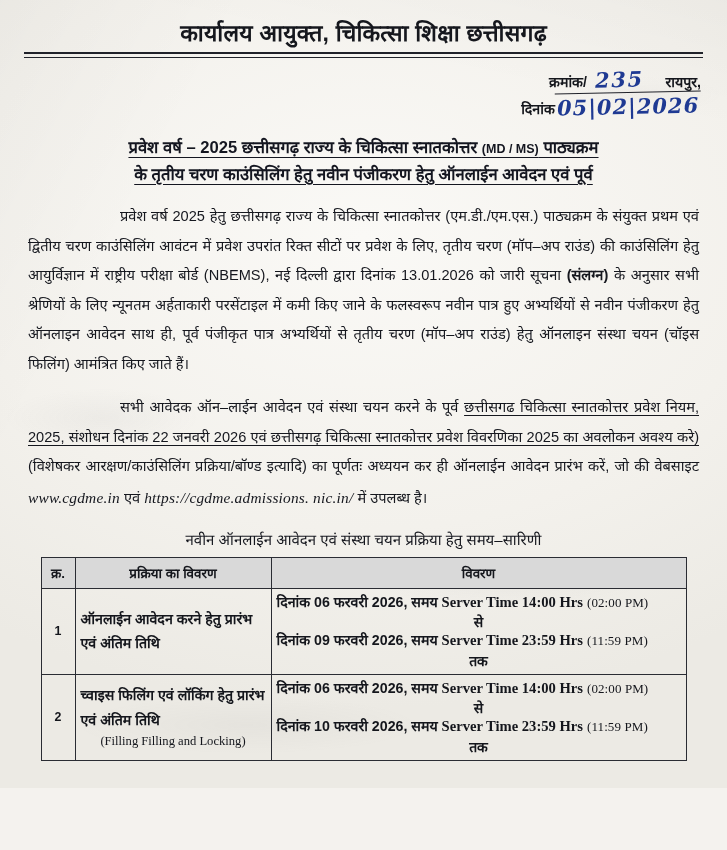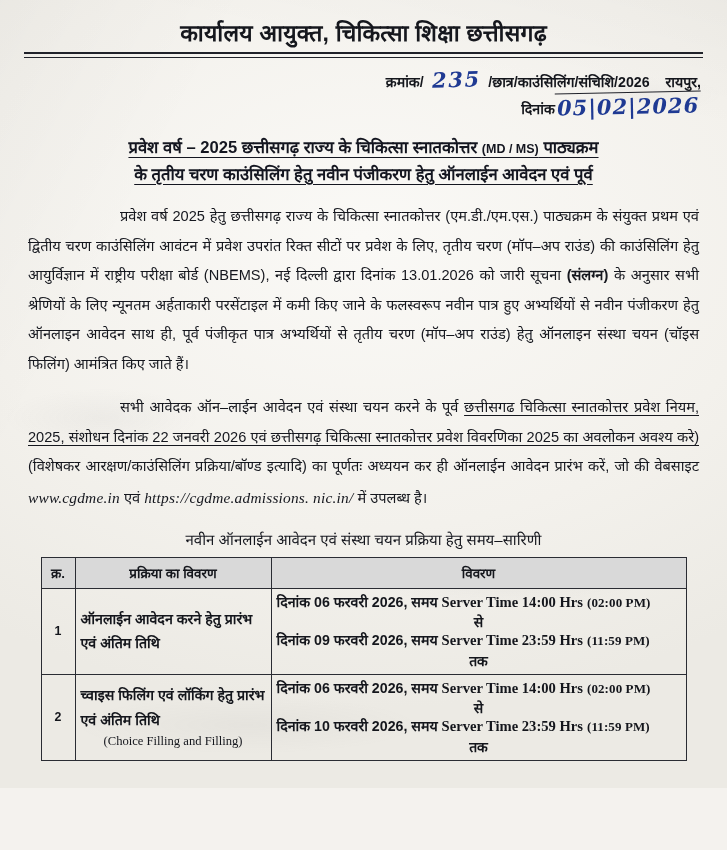--- a/index.html
+++ b/index.html
@@ -205,21 +205,21 @@
     padding: 7px 8px 7px 14px;
   }
   .det-line { white-space: nowrap; font-weight: 600; }
   .det-line .srv {
     font-family: "Liberation Serif", serif;
     font-weight: 700;
     font-size: 14.6px;
   }
   .det-line .ampm {
     font-family: "Liberation Serif", serif;
-    font-weight: 700;
+    font-weight: 400;
     font-size: 13px;
     letter-spacing: 0.1px;
   }
   .det-mid {
     text-align: center;
     font-weight: 600;
     font-size: 14px;
     line-height: 1.15;
   }
   .det-end {
@@ -237,21 +237,20 @@
 
     <div>
       <div class="office-title">कार्यालय आयुक्त, चिकित्सा शिक्षा छत्तीसगढ़</div>
       <div class="double-rule"></div>
     </div>
 
     <div class="refline">
       <div class="ref-left">
         <span>क्रमांक/</span>
         <span class="hand">235</span>
-        <span>/छात्र/काउंसिलिंग/संचिशि/2026</span>
         <span class="ref-sep">&nbsp;&nbsp;</span>
         <span>रायपुर,</span>
       </div>
       <div class="ref-right">
         <span>दिनांक</span>
         <span class="hand-date">05|02|2026</span>
       </div>
     </div>
 
     <div class="notice-title">
@@ -284,21 +283,21 @@
           <td class="proc"><span>ऑनलाईन आवेदन करने हेतु प्रारंभ एवं अंतिम तिथि</span></td>
           <td class="det">
             <div class="det-line"><span>दिनांक 06 फरवरी 2026, समय </span><span class="srv">Server Time 14:00 Hrs</span> <span class="ampm">(02:00 PM)</span></div>
             <div class="det-mid">से</div>
             <div class="det-line"><span>दिनांक 09 फरवरी 2026, समय </span><span class="srv">Server Time 23:59 Hrs</span> <span class="ampm">(11:59 PM)</span></div>
             <div class="det-end">तक</div>
           </td>
         </tr>
         <tr>
           <td class="sn">2</td>
-          <td class="proc"><span>च्वाइस फिलिंग एवं लॉकिंग हेतु प्रारंभ एवं अंतिम तिथि</span><span class="sub">(Choice Filling and Filling)</span></td>
+          <td class="proc"><span>च्वाइस फिलिंग एवं लॉकिंग हेतु प्रारंभ एवं अंतिम तिथि</span><span class="sub">(Filling Filling and Locking)</span></td>
           <td class="det">
             <div class="det-line"><span>दिनांक 06 फरवरी 2026, समय </span><span class="srv">Server Time 14:00 Hrs</span> <span class="ampm">(02:00 PM)</span></div>
             <div class="det-mid">से</div>
             <div class="det-line"><span>दिनांक 10 फरवरी 2026, समय </span><span class="srv">Server Time 23:59 Hrs</span> <span class="ampm">(11:59 PM)</span></div>
             <div class="det-end">तक</div>
           </td>
         </tr>
       </tbody>
     </table>
 

